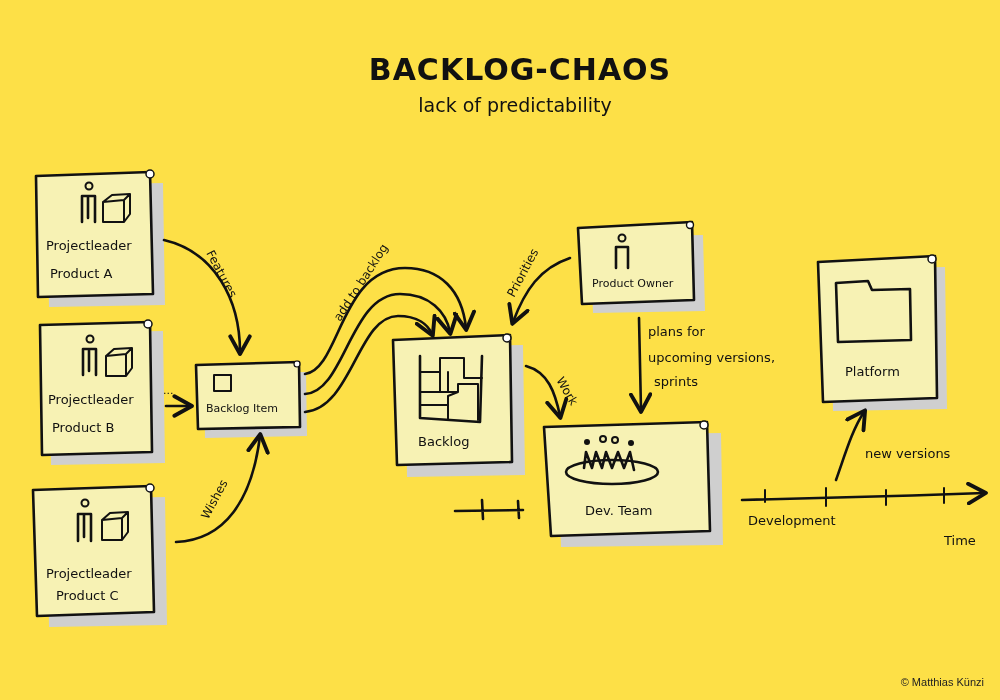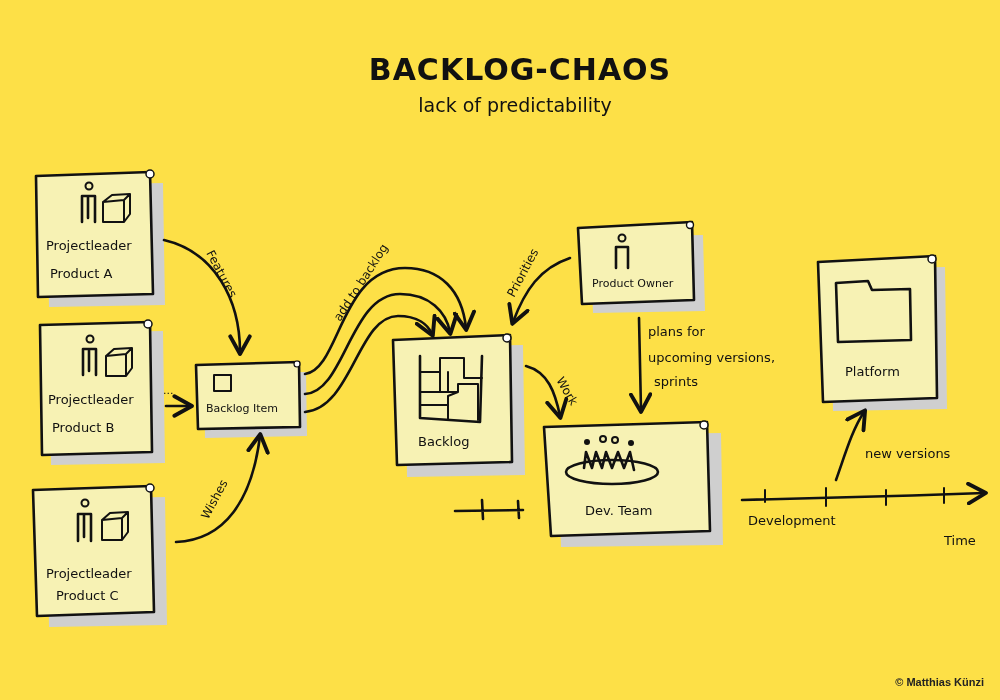--- a/index.html
+++ b/index.html
@@ -10,21 +10,21 @@
   .note-shadow { fill: #cfcfcf; }
   .ink { stroke: #111; stroke-width: 2.6; fill: none; stroke-linecap: round; stroke-linejoin: round; }
   .ink-thin { stroke: #111; stroke-width: 2; fill: none; stroke-linecap: round; stroke-linejoin: round; }
   .ink-fill { fill: #111; }
   .hand { font-family: "DejaVu Sans", sans-serif; fill: #111; }
   .title { font-family: "DejaVu Sans", sans-serif; font-size: 30px; font-weight: bold; letter-spacing: 1px; fill: #111; }
   .subtitle { font-family: "DejaVu Sans", sans-serif; font-size: 19px; fill: #111; }
   .label { font-size: 13px; }
   .label-sm { font-size: 11px; }
   .arrowlabel { font-size: 12px; }
-  .copyright { position: absolute; right: 16px; bottom: 12px; font-family: "Liberation Sans", sans-serif; font-size: 11px; color: #222; font-weight: bold; }
+  .copyright { position: absolute; right: 16px; bottom: 12px; font-family: "Liberation Sans", sans-serif; font-size: 11px; color: #222; }
 </style>
 </head>
 <body>
 
 <div id="stage">
 <svg id="canvas" viewBox="0 0 1000 700" xmlns="http://www.w3.org/2000/svg">
   <defs>
     <marker id="ah" viewBox="0 0 12 12" refX="9" refY="6" markerWidth="9" markerHeight="9" orient="auto-start-reverse">
       <path d="M1,1 L10,6 L1,11" fill="none" stroke="#111" stroke-width="2" stroke-linecap="round" stroke-linejoin="round"></path>
     </marker>

